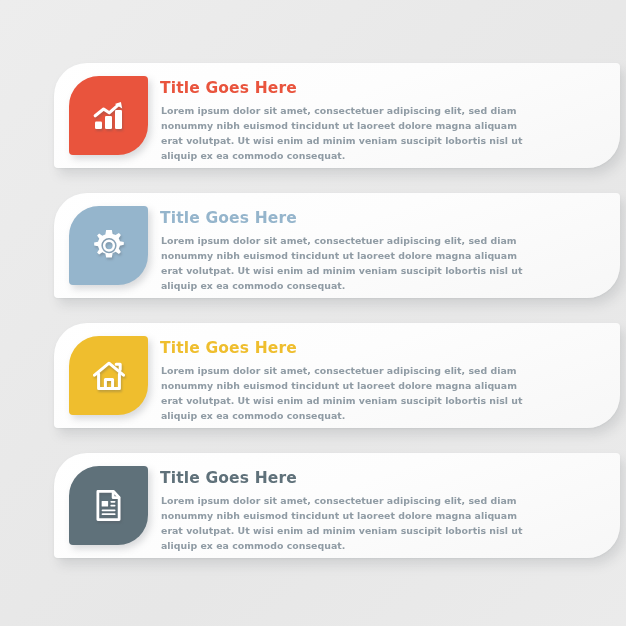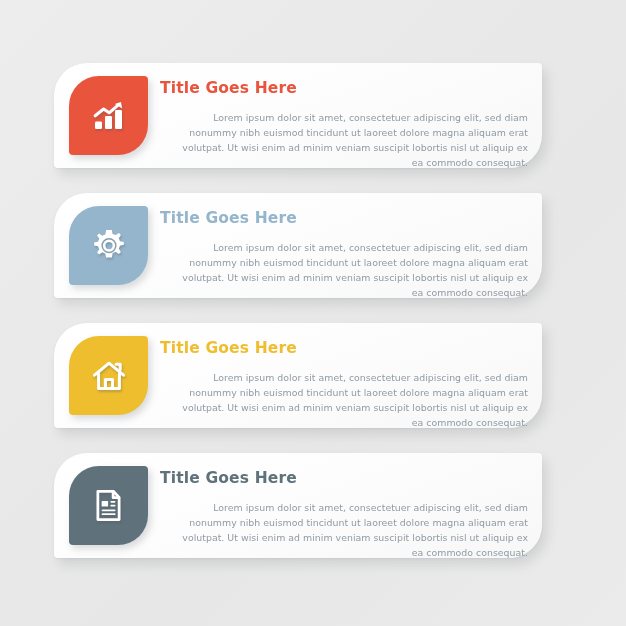--- a/index.html
+++ b/index.html
@@ -28,21 +28,21 @@
     left: 0;
     top: 0;
     width: 626px;
     height: 626px;
   }
 
   
   .card {
     position: absolute;
     left: 54px;
-    width: 488px;
+    width: 566px;
     height: 105px;
     background: linear-gradient(160deg, #ffffff 0%, #fdfdfd 45%, #f7f7f7 100%);
     border-radius: 33px 4px 33px 4px;
     box-shadow:
        5px 7px 11px rgba(120,126,132,0.20),
        0 1px 2px rgba(120,126,132,0.10);
     box-sizing: border-box;
   }
   .card-1 { top: 63px; }
   .card-2 { top: 193px; }
@@ -76,26 +76,27 @@
     width: 380px;
   }
   .card-title {
     margin: 0 0 5px 0;
     font-size: 15.5px;
     font-weight: bold;
     letter-spacing: 0.15px;
     line-height: 1.2;
   }
   .card-text {
-    margin: 12px;
+    margin: 1px;
     font-size: 9.4px;
     line-height: 1.62;
     color: #8f9ba4;
     letter-spacing: 0.02px;
-    text-align: right;
+    text-align: left;
+    font-weight: bold;
   }
 </style>
 </head>
 <body>
 
 <div class="canvas">
   <div class="cards">
 
     <div class="card card-1">
       <div class="icon-tile" style="background: rgb(233, 84, 61);">

